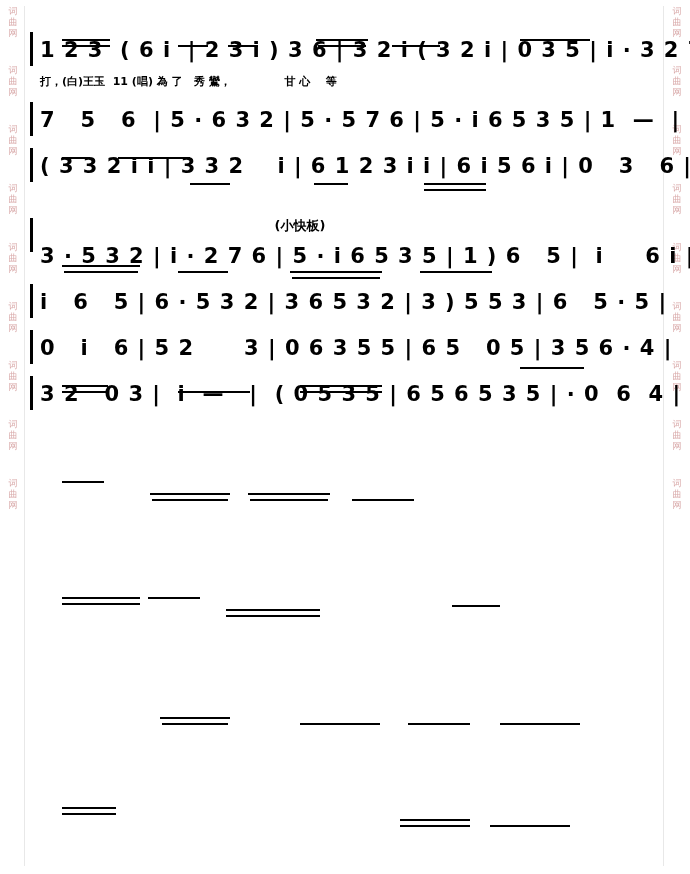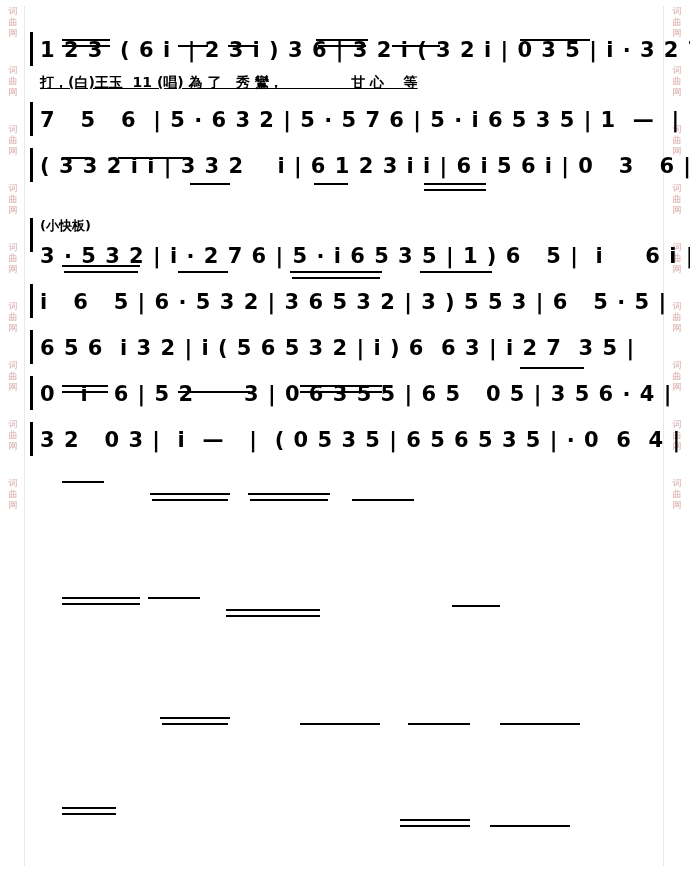--- a/index.html
+++ b/index.html
@@ -78,38 +78,37 @@
     font-size: 21px;
     font-weight: bold;
     color: #000;
     letter-spacing: 1px;
     white-space: pre;
     height: 40px;
     line-height: 40px;
   }
   .lyric-row {
     font-family: "DejaVu Sans", sans-serif;
-    font-size: 14px;
+    font-size: 11px;
     font-weight: bold;
     color: #000;
     white-space: pre;
     height: 24px;
     line-height: 24px;
     letter-spacing: 0px;
-    text-decoration: underline;
   }
   .marking-row {
     font-family: "DejaVu Sans", sans-serif;
     font-size: 13px;
     font-weight: bold;
     color: #000;
     white-space: pre;
     height: 20px;
     line-height: 20px;
-    text-align: left;
+    text-align: center;
     padding-right: 90px;
   }
 
   
   .startbar {
     position: absolute;
     left: -10px;
     top: 2px;
     width: 3px;
     height: 34px;
@@ -208,21 +207,20 @@
         <div class="marking-row">(小快板)</div>
         <div class="startbar"></div>
         <div class="notes-row">3 · 5 3 2 | i · 2 7 6 | 5 · i 6 5 3 5 | 1 ) 6   5 |  i     6 i |</div>
       </div>
       <div class="system">
         <div class="startbar"></div>
         <div class="notes-row">i   6   5 | 6 · 5 3 2 | 3 6 5 3 2 | 3 ) 5 5 3 | 6   5 · 5 |</div>
       </div>
       <div class="system">
         <div class="startbar"></div>
-        <div class="notes-row">6 5 6  i 3 2 | i ( 5 6 5 3 2 | i ) 6  6 3 | i 2 7  3 5 |</div>
       </div>
       <div class="system">
         <div class="startbar"></div>
         <div class="notes-row">0   i   6 | 5 2      3 | 0 6 3 5 5 | 6 5   0 5 | 3 5 6 · 4 |</div>
       </div>
       <div class="system">
         <div class="startbar"></div>
         <div class="notes-row">3 2   0 3 |  i  —   |  ( 0 5 3 5 | 6 5 6 5 3 5 | · 0  6  4 |</div>
         <div class="lyric-row"></div>
       </div>

